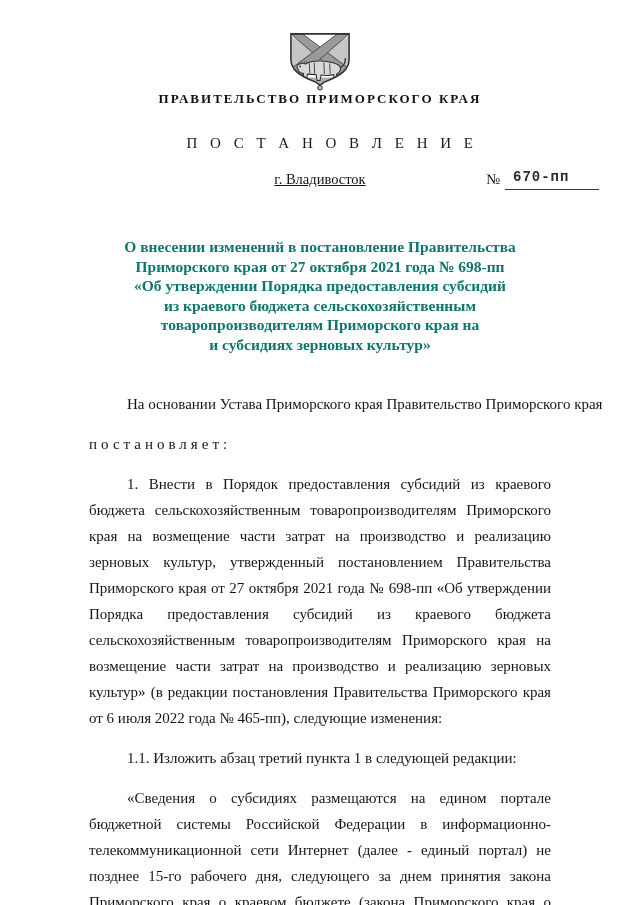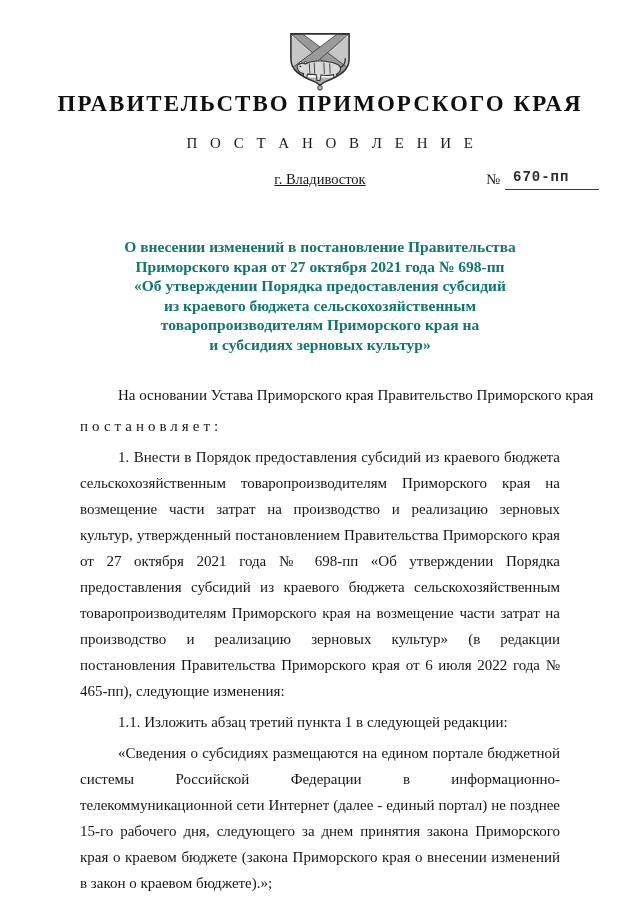--- a/index.html
+++ b/index.html
@@ -19,21 +19,21 @@
     left: 50%;
     transform: translateX(-50%);
   }
   .org-name {
     position: absolute;
     top: 91px;
     left: 0;
     width: 100%;
     text-align: center;
     font-weight: bold;
-    font-size: 23px;
+    font-size: 13px;
     letter-spacing: 2px;
     color: #101010;
   }
   .doc-type {
     position: absolute;
     top: 135px;
     left: 0;
     width: 100%;
     text-align: center;
     font-size: 15px;
@@ -105,21 +105,21 @@
   }
   .doc-body {
     position: absolute;
     top: 377px;
     left: 75px;
     width: 490px;
     font-size: 15px;
     line-height: 26px;
     text-align: justify;
   }
-  .doc-body p { margin: 5px; text-indent: 38px; }
+  .doc-body p { margin: 14px; text-indent: 38px; }
   .doc-body p.intro { white-space: nowrap; text-align: left; }
   .doc-body p.resolves {
     text-indent: 0;
     text-align: left;
     letter-spacing: 4px;
   }
 </style>
 </head>
 <body>
 

